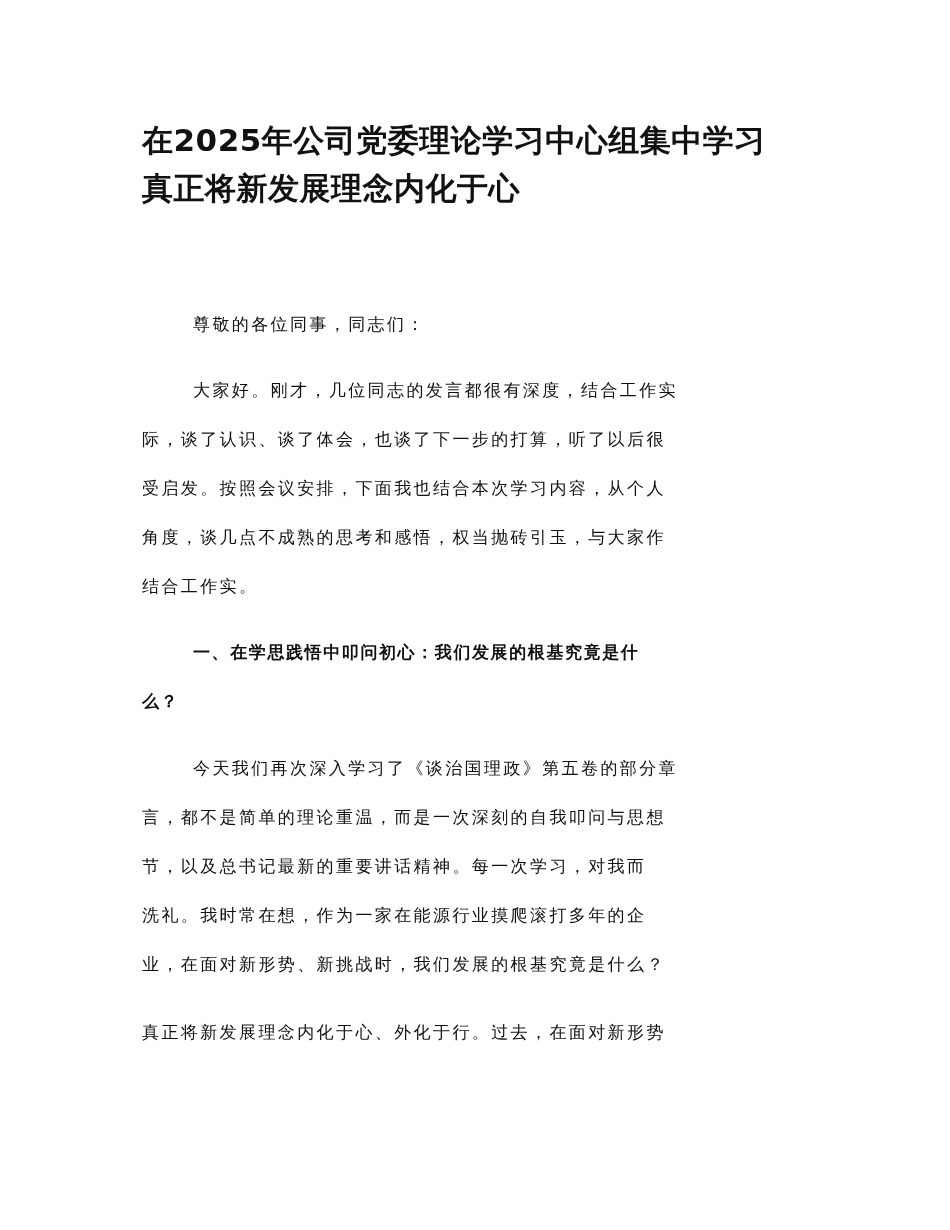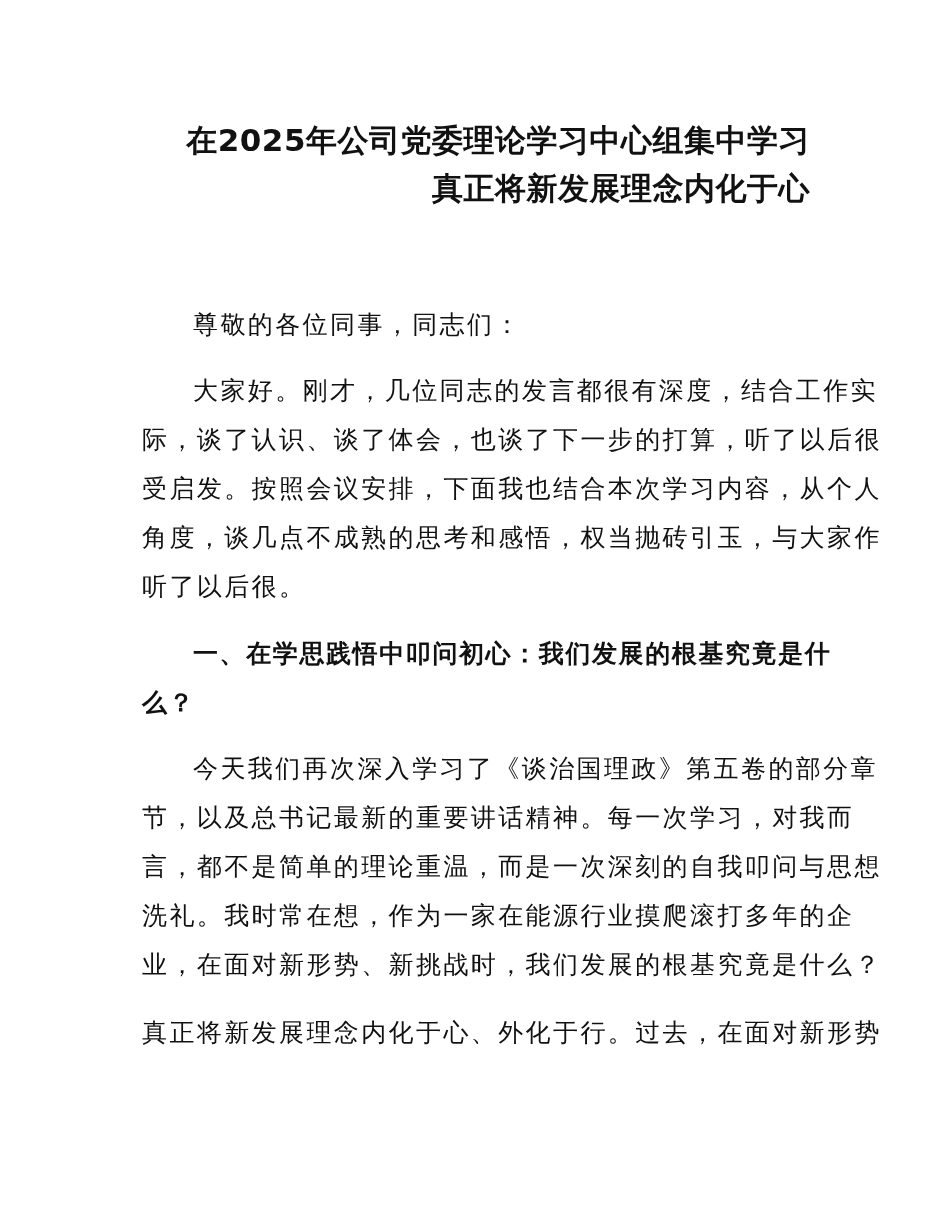--- a/index.html
+++ b/index.html
@@ -1,24 +1,24 @@
 <!DOCTYPE html>
 <html><head>
 <meta charset="utf-8">
 <style>
   html, body { margin: 0; padding: 0; background: #ffffff; }
   body { width: 950px; height: 1230px; position: relative; overflow: hidden;
          font-family: "DejaVu Serif", "Liberation Serif", serif; color: #111; }
   .page { position: absolute; left: 142px; top: 0; width: 668px; }
-  .title { position: absolute; left: 0; width: 668px; text-align: right;
+  .title { position: absolute; left: 0; width: 668px; text-align: left;
            font-family: "DejaVu Sans", "Liberation Sans", sans-serif; font-weight: bold;
            font-size: 31px; line-height: 52px; letter-spacing: 0.5px; }
   .title1 { top: 114px; }
   .title2 { top: 162px; }
-  .para { position: absolute; left: 0; width: 668px; font-size: 25px; line-height: 49px;
+  .para { position: absolute; left: 0; width: 668px; font-size: 17px; line-height: 49px;
           letter-spacing: 2.4px; text-align: justify; }
   .line { display: block; white-space: nowrap; height: 49px; }
   .indent { padding-left: 51px; }
   .heading { font-family: "DejaVu Sans", "Liberation Sans", sans-serif; font-weight: bold;
              letter-spacing: 1.6px; }
 </style>
 </head>
 <body>
 
 <div class="page">
@@ -27,32 +27,32 @@
 
   <div class="para" style="top:300px;">
     <span class="line indent">尊敬的各位同事，同志们：</span>
   </div>
 
   <div class="para" style="top:366px;">
     <span class="line indent">大家好。刚才，几位同志的发言都很有深度，结合工作实</span>
     <span class="line">际，谈了认识、谈了体会，也谈了下一步的打算，听了以后很</span>
     <span class="line">受启发。按照会议安排，下面我也结合本次学习内容，从个人</span>
     <span class="line">角度，谈几点不成熟的思考和感悟，权当抛砖引玉，与大家作</span>
-    <span class="line">听了以后很。</span>
+    <span class="line">结合工作实。</span>
   </div>
 
-  <div class="para heading" style="top:629px;">
+  <div class="para heading" style="top:629px;font-family:Liberation Mono, monospace;">
     <span class="line indent">一、在学思践悟中叩问初心：我们发展的根基究竟是什</span>
     <span class="line">么？</span>
   </div>
 
   <div class="para" style="top:744px;">
     <span class="line indent">今天我们再次深入学习了《谈治国理政》第五卷的部分章</span>
+    <span class="line">言，都不是简单的理论重温，而是一次深刻的自我叩问与思想</span>
     <span class="line">节，以及总书记最新的重要讲话精神。每一次学习，对我而</span>
-    <span class="line">言，都不是简单的理论重温，而是一次深刻的自我叩问与思想</span>
     <span class="line">洗礼。我时常在想，作为一家在能源行业摸爬滚打多年的企</span>
     <span class="line">业，在面对新形势、新挑战时，我们发展的根基究竟是什么？</span>
   </div>
 
   <div class="para" style="top:1008px;">
     <span class="line">真正将新发展理念内化于心、外化于行。过去，在面对新形势</span>
   </div>
 </div>
 
 </body></html>

